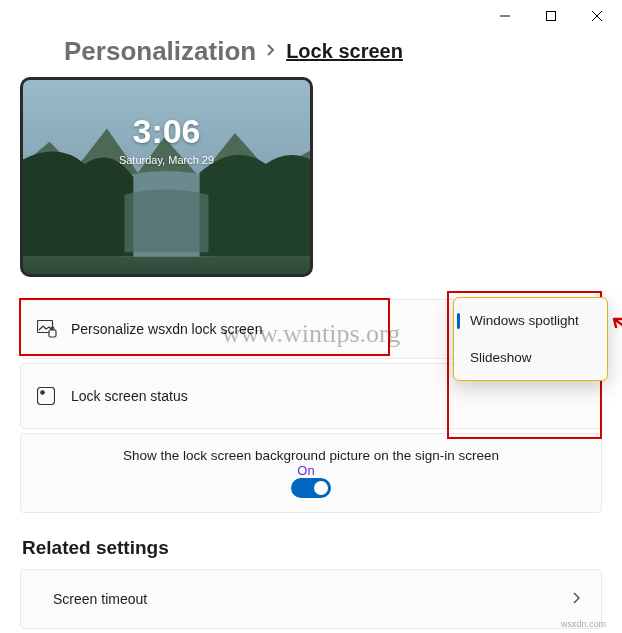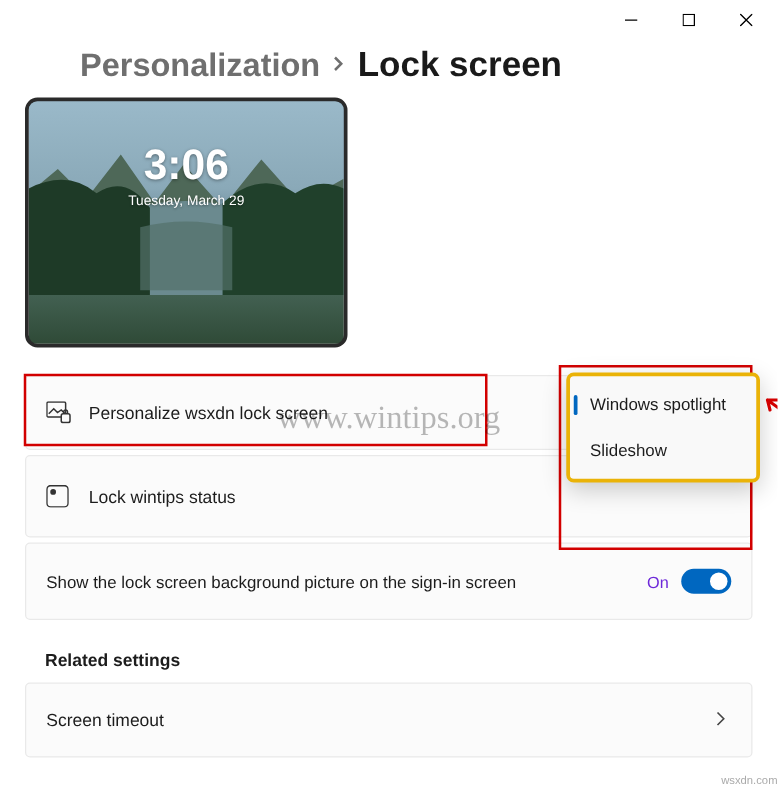--- a/index.html
+++ b/index.html
@@ -41,26 +41,27 @@
   .breadcrumb .parent {
     font-size: 26px;
     font-weight: 600;
     color: #6f6f6f;
   }
   .breadcrumb .chev {
     color: #6f6f6f;
     font-size: 18px;
   }
   .breadcrumb .current {
-    font-size: 28px;
+    font-size: 20px;
     font-weight: 600;
     color: #1a1a1a;
+    text-decoration: underline;
   }
   .preview {
-    width: 258px;
+    width: 293px;
     height: 200px;
     border-radius: 10px;
     border: 3px solid #2a2a2a;
     background: linear-gradient(180deg, #5b7a8e 0%, #6a8da3 35%, #5a7c72 55%, #2f4a37 100%);
     position: relative;
     overflow: hidden;
   }
   .mountains {
     position:absolute; inset:0;
   }
@@ -82,21 +83,21 @@
     font-size: 26px;
     color: rgba(0,0,0,0.28);
     font-family: Georgia, serif;
     pointer-events:none;
     z-index: 10;
     white-space: nowrap;
   }
   .source-mark {
     position:absolute;
     bottom: 4px;
-    right: 0;
+    right: 16px;
     font-size: 9px;
     color: #aaa;
     font-family: Arial, sans-serif;
   }
   .card-area {
     margin-top: 22px;
     position: relative;
   }
   .card {
     border: 1px solid #e9e9e9;
@@ -138,21 +139,21 @@
     z-index: 5;
   }
   .red1 { left:-1px; top:-1px; width: 371px; height: 58px; }
 
   .dropdown {
     position:absolute;
     top: -2px;
     right: -6px;
     width: 155px;
     background:#f9f9f9;
-    border:3px solid #eab308;
+    border:1px solid #eab308;
     border-radius: 6px;
     box-shadow: 0 6px 20px rgba(0,0,0,0.2);
     padding: 4px 0;
     z-index: 6;
   }
   .dropdown .item {
     padding: 11px 14px 11px 16px;
     font-size: 13.5px;
     color: #1c1c1c;
     position:relative;
@@ -165,24 +166,24 @@
   }
   .red2 {
     left: 427px; top: -8px; width: 155px; height: 148px;
   }
   .arrow {
     position:absolute;
     left: 590px; top: 16px;
     z-index:7;
   }
   .section-title {
-    font-size: 14px;
+    font-size: 19px;
     font-weight:600;
     color:#1c1c1c;
-    margin: 24px 0 10px 16px;
+    margin: 24px 0 10px 2px;
   }
 </style>
 </head>
 <body>
 
 <div class="titlebar">
   <div class="btn">
     <svg width="10" height="10" viewBox="0 0 10 10">
         <path d="M0 5 H10" stroke="#000" stroke-width="1"></path>
       </svg>
@@ -226,21 +227,21 @@
 
       <path d="M110 110 Q162 96 215 110 L215 200 L110 200 Z" fill="#6b8a8f"></path>
 
       <path d="M0 90 Q40 70 70 95 Q100 75 125 110 L125 200 L0 200 Z" fill="#1e3a27"></path>
 
       <path d="M200 105 Q240 70 275 95 Q300 78 325 90 L325 200 L200 200 Z" fill="#20402b"></path>
 
       <path d="M115 130 Q162 118 210 130 L210 195 L115 195 Z" fill="#53706a" opacity="0.7"></path>
     </svg>
     <div class="time">3:06</div>
-    <div class="date">Tuesday, March 29</div>
+    <div class="date">Saturday, March 29</div>
   </div>
 
   <div class="watermark">www.wintips.org</div>
 
   <div class="card-area">
 
     <div class="red-box red1"></div>
 
     <div class="red-box red2"></div>
 
@@ -270,36 +271,36 @@
     </div>
 
     <div class="card tall">
       <div class="icon-box">
         <svg width="18" height="18" viewBox="0 0 18 18">
           <rect x="0.5" y="0.5" width="17" height="17" rx="3" fill="none" stroke="#333" stroke-width="1.2"></rect>
           <circle cx="5.5" cy="5.5" r="2.3" fill="#333"></circle>
         </svg>
       </div>
       <div class="labels">
-        <div class="title">Lock wintips status</div>
-      </div>
-    </div>
-
-    <div class="card" style="min-height:62px;">
+        <div class="title">Lock screen status</div>
+      </div>
+    </div>
+
+    <div class="card" style="min-height:62px;flex-direction:column;">
       <div class="labels" style="padding-left:0;">
         <div class="title" style="font-size:13.5px;">Show the lock screen background picture on the sign-in screen</div>
       </div>
       <div class="toggle-label">On</div>
       <div class="toggle"></div>
     </div>
 
     <div class="section-title">Related settings</div>
 
     <div class="card" style="margin-bottom:0;">
-      <div class="labels" style="padding-left:0;">
+      <div class="labels" style="padding-left:0;margin-left:16px;">
         <div class="title">Screen timeout</div>
       </div>
       <div class="chev-right">
         <svg width="8" height="12" viewBox="0 0 8 12">
             <path d="M1 1 L6 6 L1 11" fill="none" stroke="#444" stroke-width="1.3"></path>
           </svg>
       </div>
     </div>
 
   </div>

